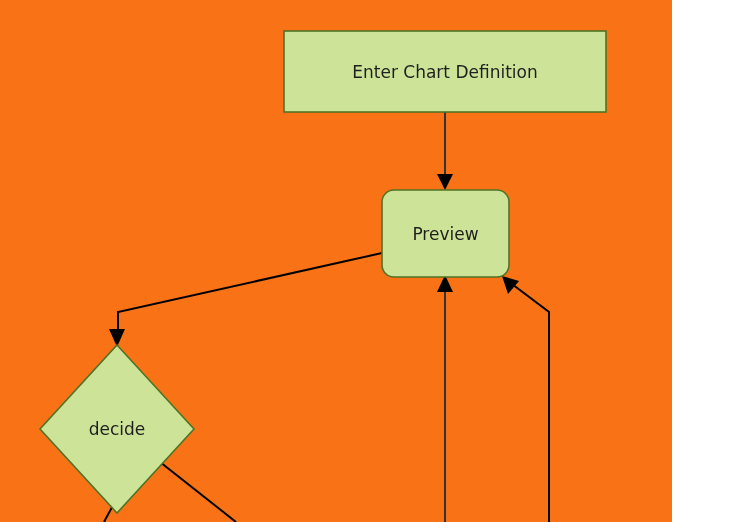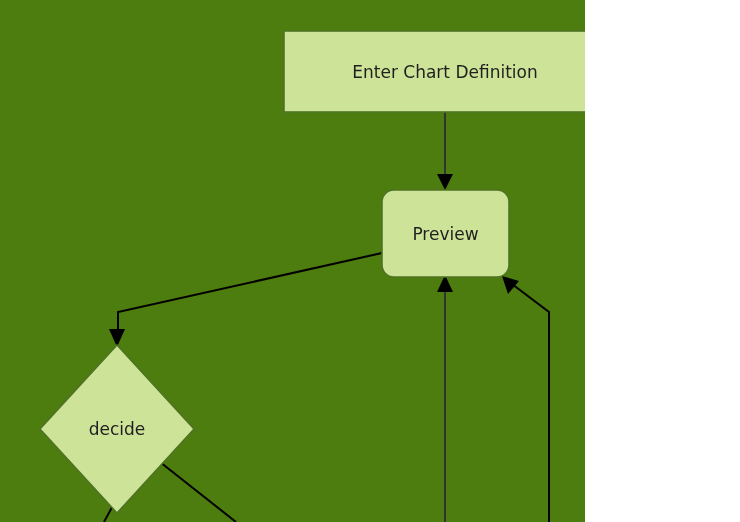--- a/index.html
+++ b/index.html
@@ -5,23 +5,23 @@
   html, body {
     margin: 0;
     padding: 0;
     background: #ffffff;
   }
   body {
     font-family: "DejaVu Sans", sans-serif;
   }
   #flowchart-canvas {
     position: relative;
-    width: 585px;
+    width: 672px;
     height: 522px;
-    background: #4d7c0f;
+    background: #f97316;
     overflow: hidden;
   }
   #flowchart-svg {
     position: absolute;
     top: 0;
     left: 0;
     width: 740px;
     height: 522px;
     display: block;
   }

